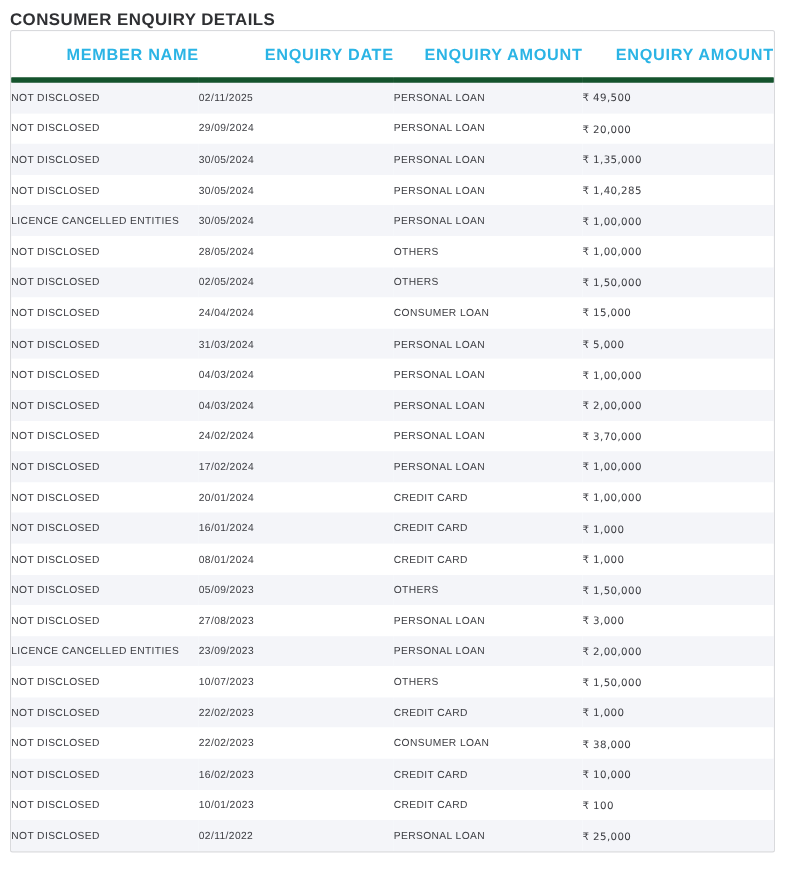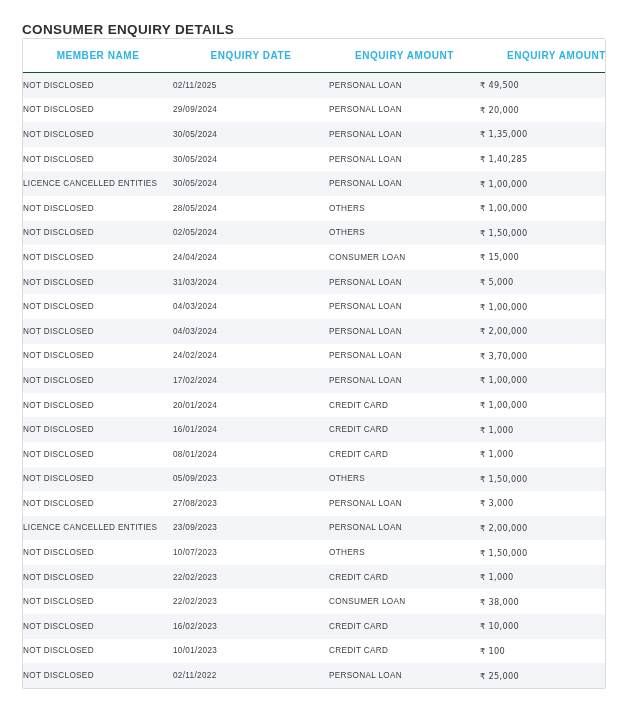--- a/index.html
+++ b/index.html
@@ -9,21 +9,21 @@
     width: 628px;
     height: 708px;
     background: #ffffff;
     font-family: "Liberation Sans", sans-serif;
     -webkit-font-smoothing: antialiased;
   }
   .page {
     width: 628px;
     height: 708px;
     background: #ffffff;
-    padding: 14px;
+    padding: 0;
     position: relative;
     overflow: hidden;
   }
   .page-title {
     font-size: 13.5px;
     font-weight: 700;
     letter-spacing: 0.35px;
     color: #2f3033;
     margin: 5px 0 0 8px;
     padding-top: 3px;
@@ -43,28 +43,28 @@
     border-radius: 2px;
     background: #ffffff;
     overflow: hidden;
   }
   table.enquiries {
     width: 100%;
     border-collapse: collapse;
     table-layout: fixed;
   }
   table.enquiries thead th {
-    text-align: center;
-    font-size: 10px;
+    text-align: right;
+    font-size: 13px;
     font-weight: 700;
     letter-spacing: 0.55px;
     color: #2bb4e5;
     padding: 11px 0 11px 0;
     background: #ffffff;
-    border-bottom: 1px solid #14532d;
+    border-bottom: 4px solid #14532d;
     vertical-align: middle;
     white-space: nowrap;
   }
   table.enquiries tbody td {
     font-size: 8.2px;
     font-weight: 400;
     letter-spacing: 0.32px;
     color: #3c3d42;
     padding: 7.3px 0 7.3px 0;
     vertical-align: middle;

